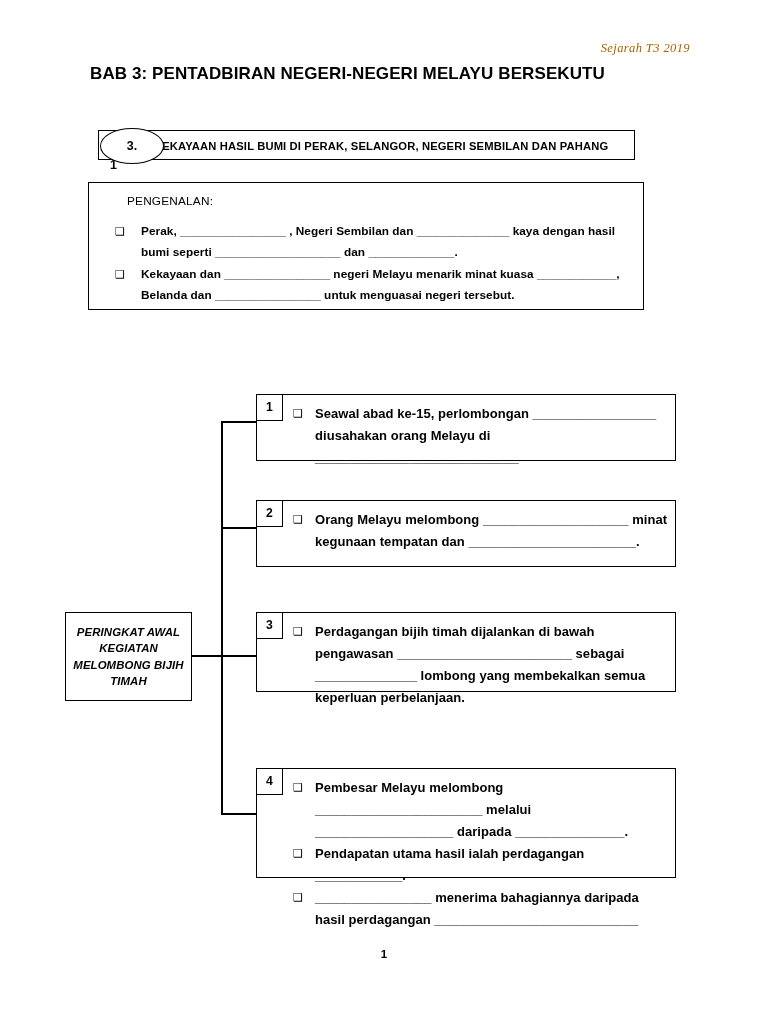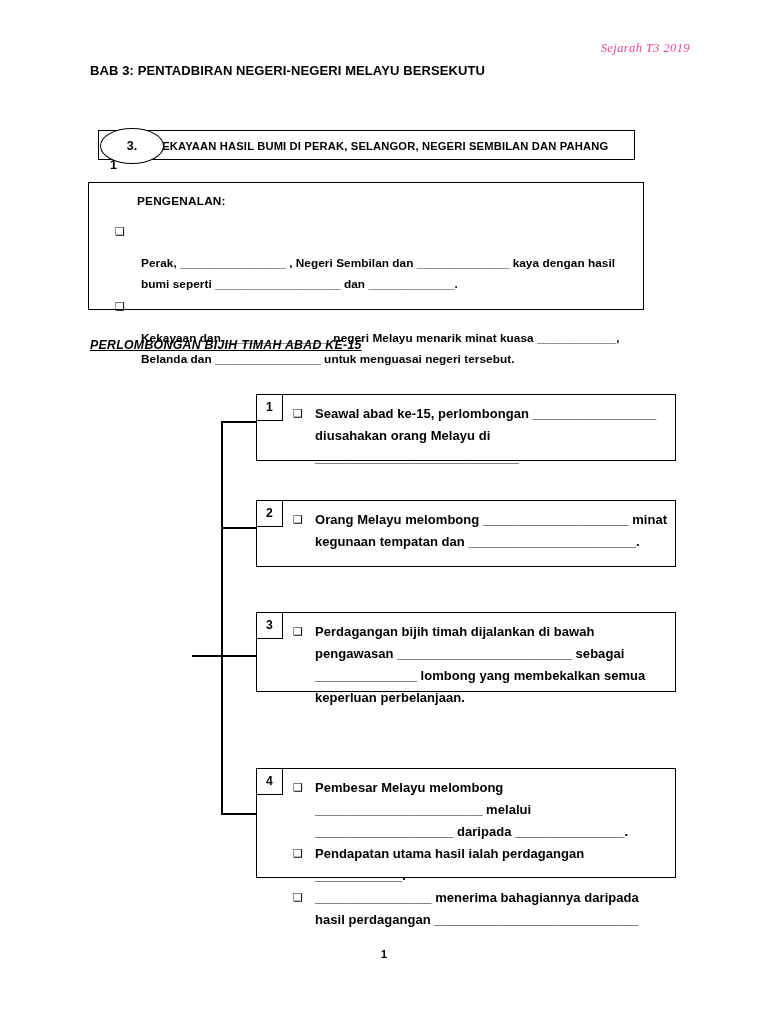--- a/index.html
+++ b/index.html
@@ -24,30 +24,30 @@
   
   .running-header {
     position: absolute;
     top: 41px;
     right: 78px;
     font-family: "Liberation Serif", serif;
     font-style: italic;
     font-size: 12.5px;
     letter-spacing: 0.4px;
     white-space: nowrap;
-    color: #ec4899;
+    color: #a16207;
   }
 
   
   .chapter-title {
     position: absolute;
     left: 90px;
     top: 62px;
     width: 540px;
-    font-size: 13px;
+    font-size: 17px;
     font-weight: bold;
     line-height: 1.42;
     letter-spacing: 0.1px;
   }
 
   
   .banner {
     position: absolute;
     left: 98px;
     top: 130px;
@@ -114,24 +114,24 @@
     left: 88px;
     top: 182px;
     width: 556px;
     height: 128px;
     border: 1.1px solid #000;
     box-sizing: border-box;
     background: #fff;
   }
   .intro-title {
     position: absolute;
-    left: 20px;
+    left: 10px;
     top: 11px;
     font-size: 11.8px;
-    font-weight: bold;
+    font-weight: normal;
     letter-spacing: 0.2px;
     padding-left: 28px;
   }
   .intro-list {
     position: absolute;
     left: 26px;
     top: 38px;
     right: 8px;
   }
   .bullet-row {
@@ -145,21 +145,20 @@
     font-family: "DejaVu Sans", sans-serif;
     font-size: 11px;
     line-height: 21px;
   }
   .bullet-body {
     flex: 1 1 auto;
     font-size: 11.8px;
     font-weight: bold;
     line-height: 21px;
     letter-spacing: 0.05px;
-    margin-top: 32px;
   }
 
   
   .section-heading {
     position: absolute;
     left: 90px;
     top: 338px;
     font-size: 12.3px;
     font-weight: bold;
     font-style: italic;
@@ -302,29 +301,31 @@
         <span class="bullet-glyph">❑</span>
         <span class="bullet-body">Perak, ________________ , Negeri Sembilan dan ______________ kaya dengan hasil bumi seperti ___________________ dan _____________.</span>
       </div>
       <div class="bullet-row">
         <span class="bullet-glyph">❑</span>
         <span class="bullet-body">Kekayaan dan ________________ negeri Melayu menarik minat kuasa ____________, Belanda dan ________________ untuk menguasai negeri tersebut.</span>
       </div>
     </div>
   </div>
 
-  <div class="section-heading">PERLOMBONGAN BIJIH TIMAH ABAD KE-15</div>
 
   <div class="trunk"></div>
   <div class="branch" style="left:221px; top:421px; width:35px;"></div>
   <div class="branch" style="left:221px; top:527px; width:35px;"></div>
   <div class="branch" style="left:192px; top:655px; width:64px;"></div>
   <div class="branch" style="left:221px; top:813px; width:35px;"></div>
 
   <div class="label-box-shadow"></div>
+  <div class="label-box">
+    <div class="label-box-text">PERINGKAT AWAL KEGIATAN MELOMBONG BIJIH TIMAH</div>
+  </div>
 
   <div class="node-shadow" style="left:258px; top:396px; width:420px; height:67px;"></div>
   <div class="node" style="left:256px; top:394px; width:420px; height:67px;">
     <div class="node-num">1</div>
     <div class="node-body">
       <div class="node-row">
         <span class="node-glyph">❑</span>
         <span class="node-text">Seawal abad ke-15, perlombongan _________________ diusahakan orang Melayu di ____________________________</span>
       </div>
     </div>

